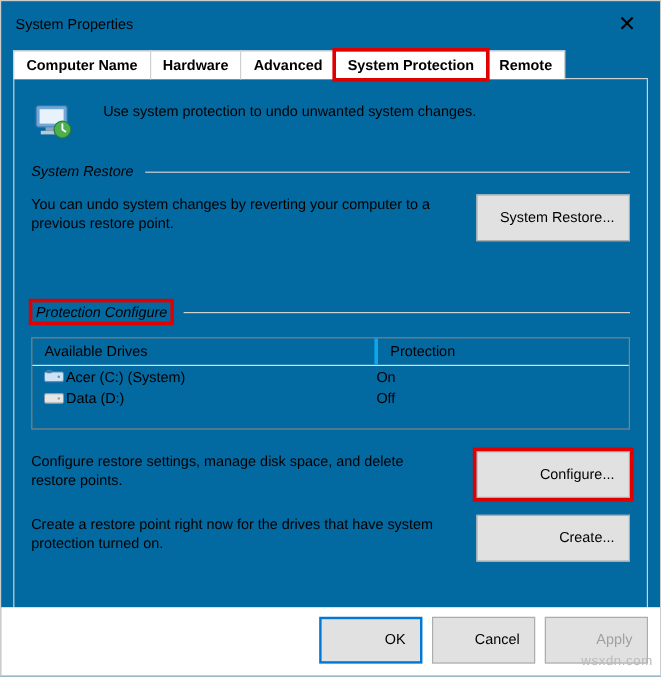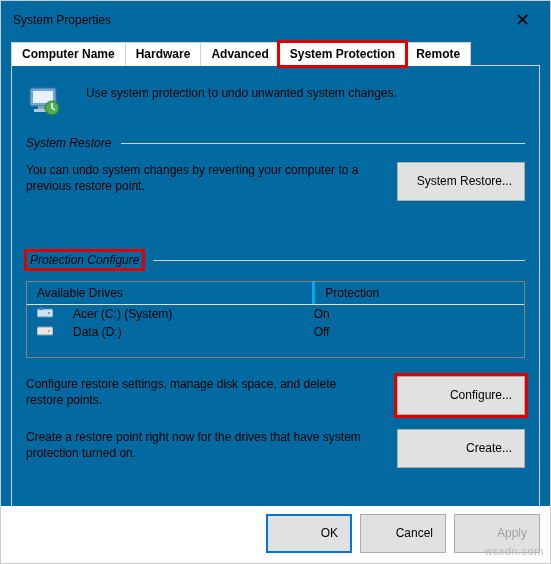--- a/index.html
+++ b/index.html
@@ -165,22 +165,22 @@
       border-right: none;
     }
     .drive-row {
       display: flex;
       padding: 2px 10px;
       align-items: center;
     }
     .drive-row .dname {
       flex: 0 0 58%;
       display: flex;
-      align-items: flex-start;
-      gap: 20px;
+      align-items: center;
+      gap: 2px;
     }
     .drive-row .dprot {
       flex: 1;
     }
     .drives-body {
       padding-bottom: 16px;
     }
     .drive-icon {
       width: 16px;
       height: 12px;

